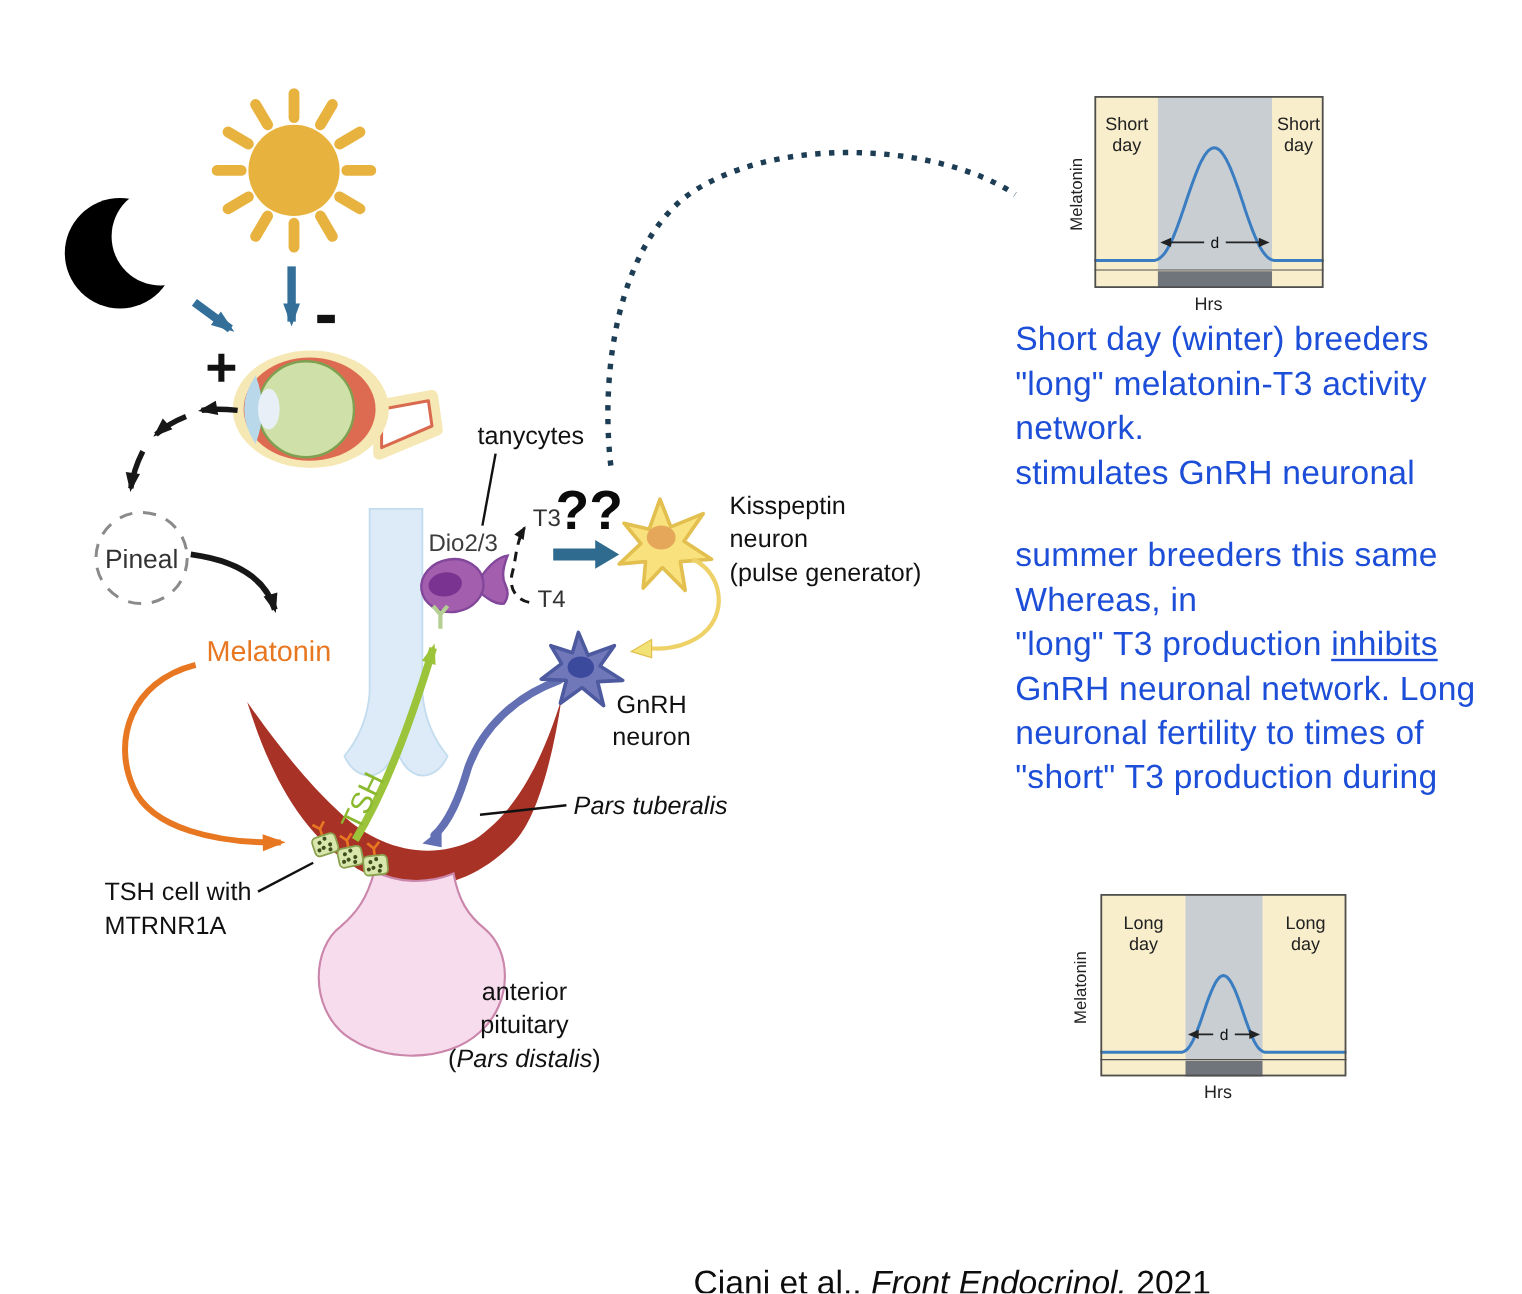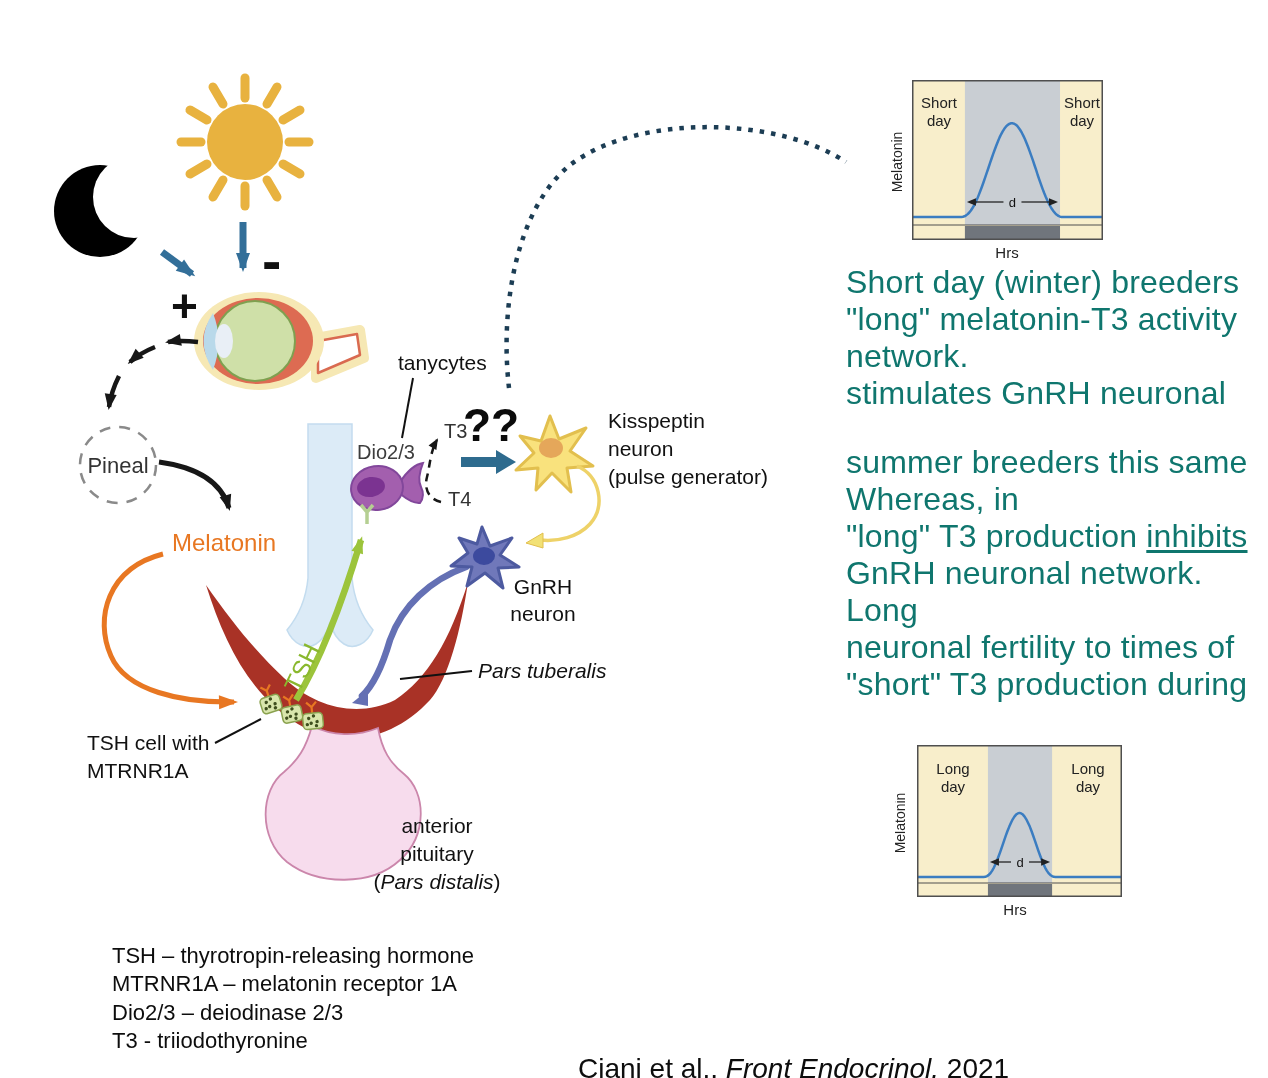--- a/index.html
+++ b/index.html
@@ -1,19 +1,19 @@
 <!DOCTYPE html>
 <html><head>
 <meta charset="utf-8">
 <style>
   html,body{margin:0;padding:0;background:#fff;}
   #canvas{position:relative;width:1268px;height:1078px;background:#ffffff;overflow:hidden;
           font-family:"Liberation Sans",sans-serif;color:#111;}
   .abs{position:absolute;}
-  .para{font-size:32px;line-height:37px;color:#0f766e;letter-spacing:0.2px;}
+  .para{font-size:28px;line-height:37px;color:#1d4ed8;letter-spacing:0.2px;}
   .legend{font-size:22px;line-height:28.4px;color:#0d0d0d;}
   .citation{font-size:28px;color:#0d0d0d;white-space:nowrap;}
   .citation .it{font-style:italic;}
   .u{text-decoration:underline;text-underline-offset:3px;}
   svg text{font-family:"Liberation Sans",sans-serif;}
   .chartlabel{font-size:15px;fill:#222;}
 </style>
 </head>
 <body>
 
@@ -244,22 +244,16 @@
 
   <div class="abs para" style="left:846px;top:444px;width:420px">
     <div>summer breeders this same</div>
     <div>Whereas, in</div>
     <div><span>"long" T3 production </span><span class="u">inhibits</span></div>
     <div>GnRH neuronal network. Long</div>
     <div>neuronal fertility to times of</div>
     <div>"short" T3 production during</div>
   </div>
 
-  <div class="abs legend" style="left:112px;top:942px">
-    <div>TSH – thyrotropin-releasing hormone</div>
-    <div>MTRNR1A – melatonin receptor 1A</div>
-    <div>Dio2/3 – deiodinase 2/3</div>
-    <div>T3 - triiodothyronine</div>
-  </div>
 
   <div class="abs citation" style="left:578px;top:1053px"><span>Ciani et al., </span><span class="it">Front Endocrinol.</span><span> 2021</span></div>
 
 </div>
 
 </body></html>

